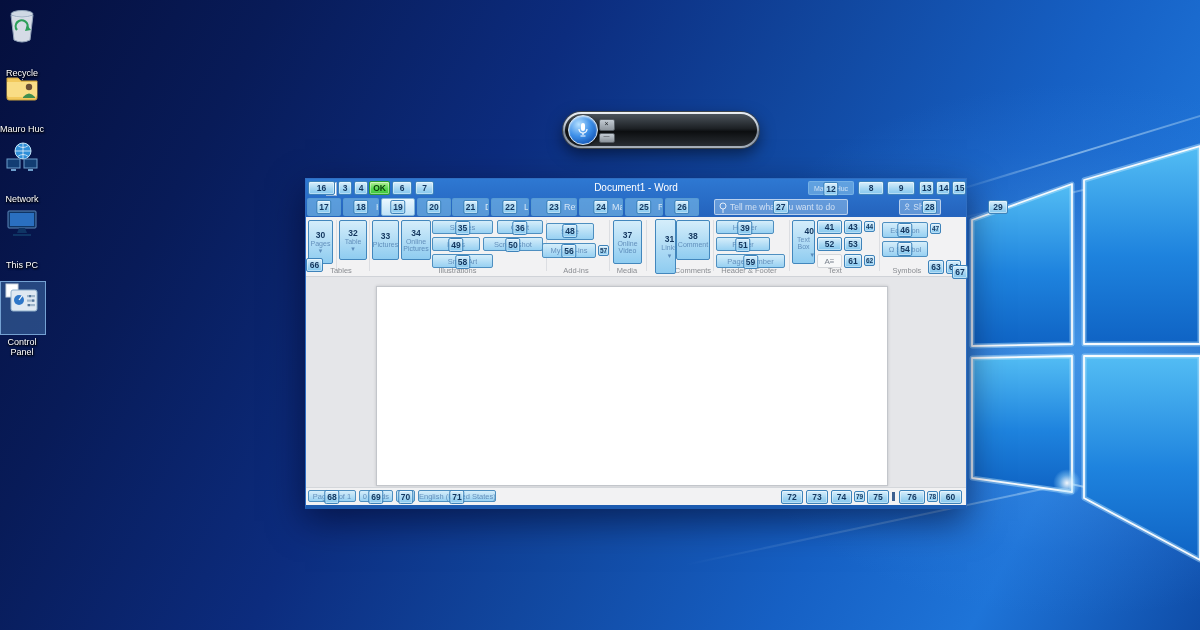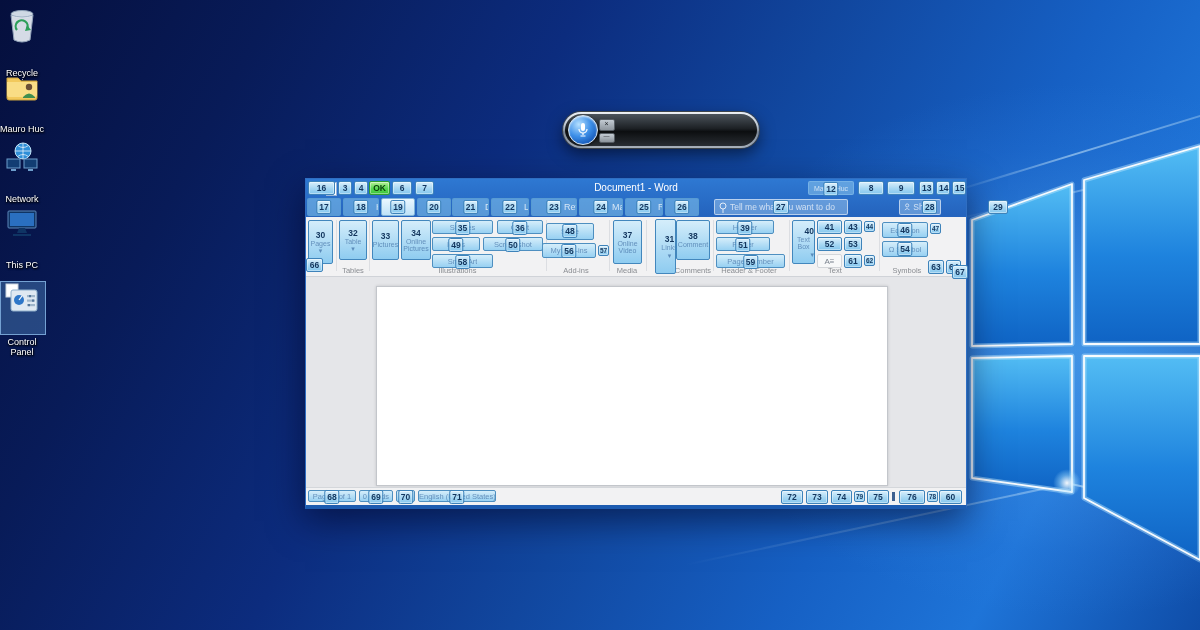--- a/index.html
+++ b/index.html
@@ -287,21 +287,21 @@
         <span class="fl">▾</span>
       </div>
       <span class="nb" style="left:0px;top:41px;width:17px;">66</span>
       <div class="gdiv" style="left:30px;"></div>
 
       <div class="ob" style="left:33px;top:3px;width:28px;height:40px;">
         <span class="num">32</span>
         <span class="fl">Table</span>
         <span class="fl">▾</span>
       </div>
-      <div class="glabel" style="left:28px;width:38px;">Tables</div>
+      <div class="glabel" style="left:16px;width:38px;">Tables</div>
       <div class="gdiv" style="left:63px;"></div>
 
       <div class="ob" style="left:66px;top:3px;width:27px;height:40px;">
         <span class="num">33</span>
         <span class="fl">Pictures</span>
       </div>
       <div class="ob" style="left:95px;top:3px;width:30px;height:40px;">
         <span class="num">34</span>
         <span class="fl">Online Pictures</span>
       </div>

